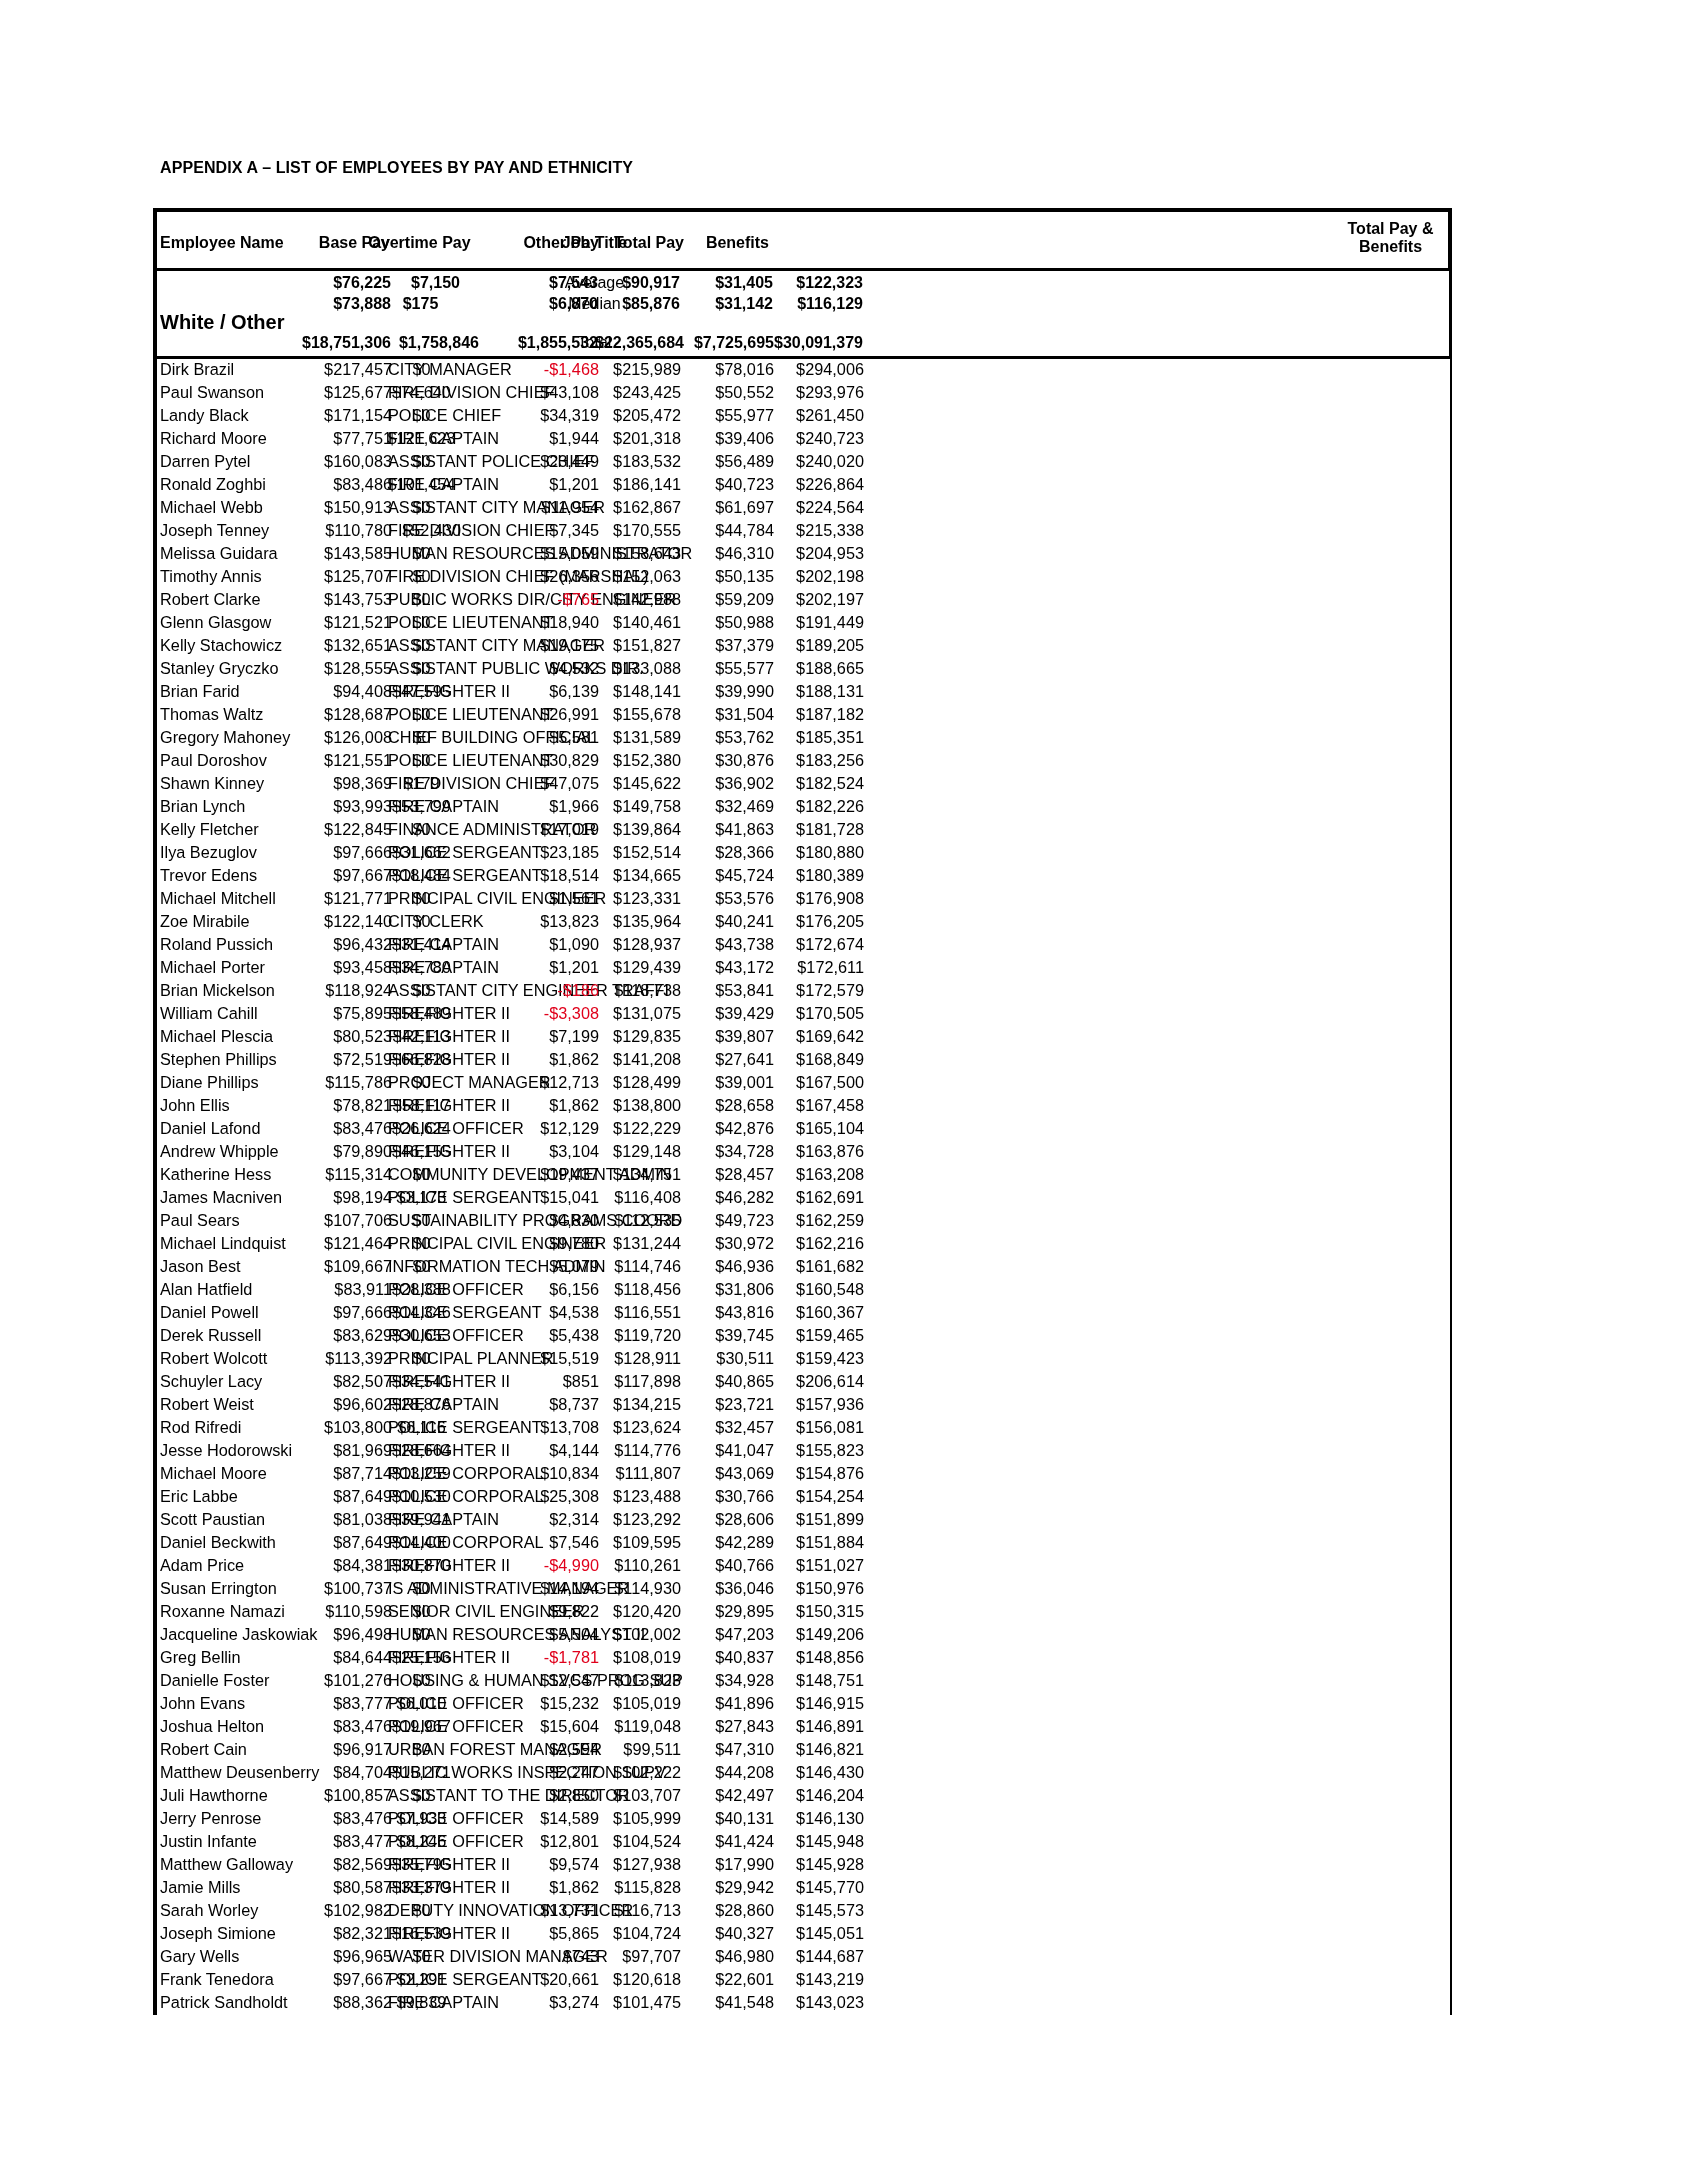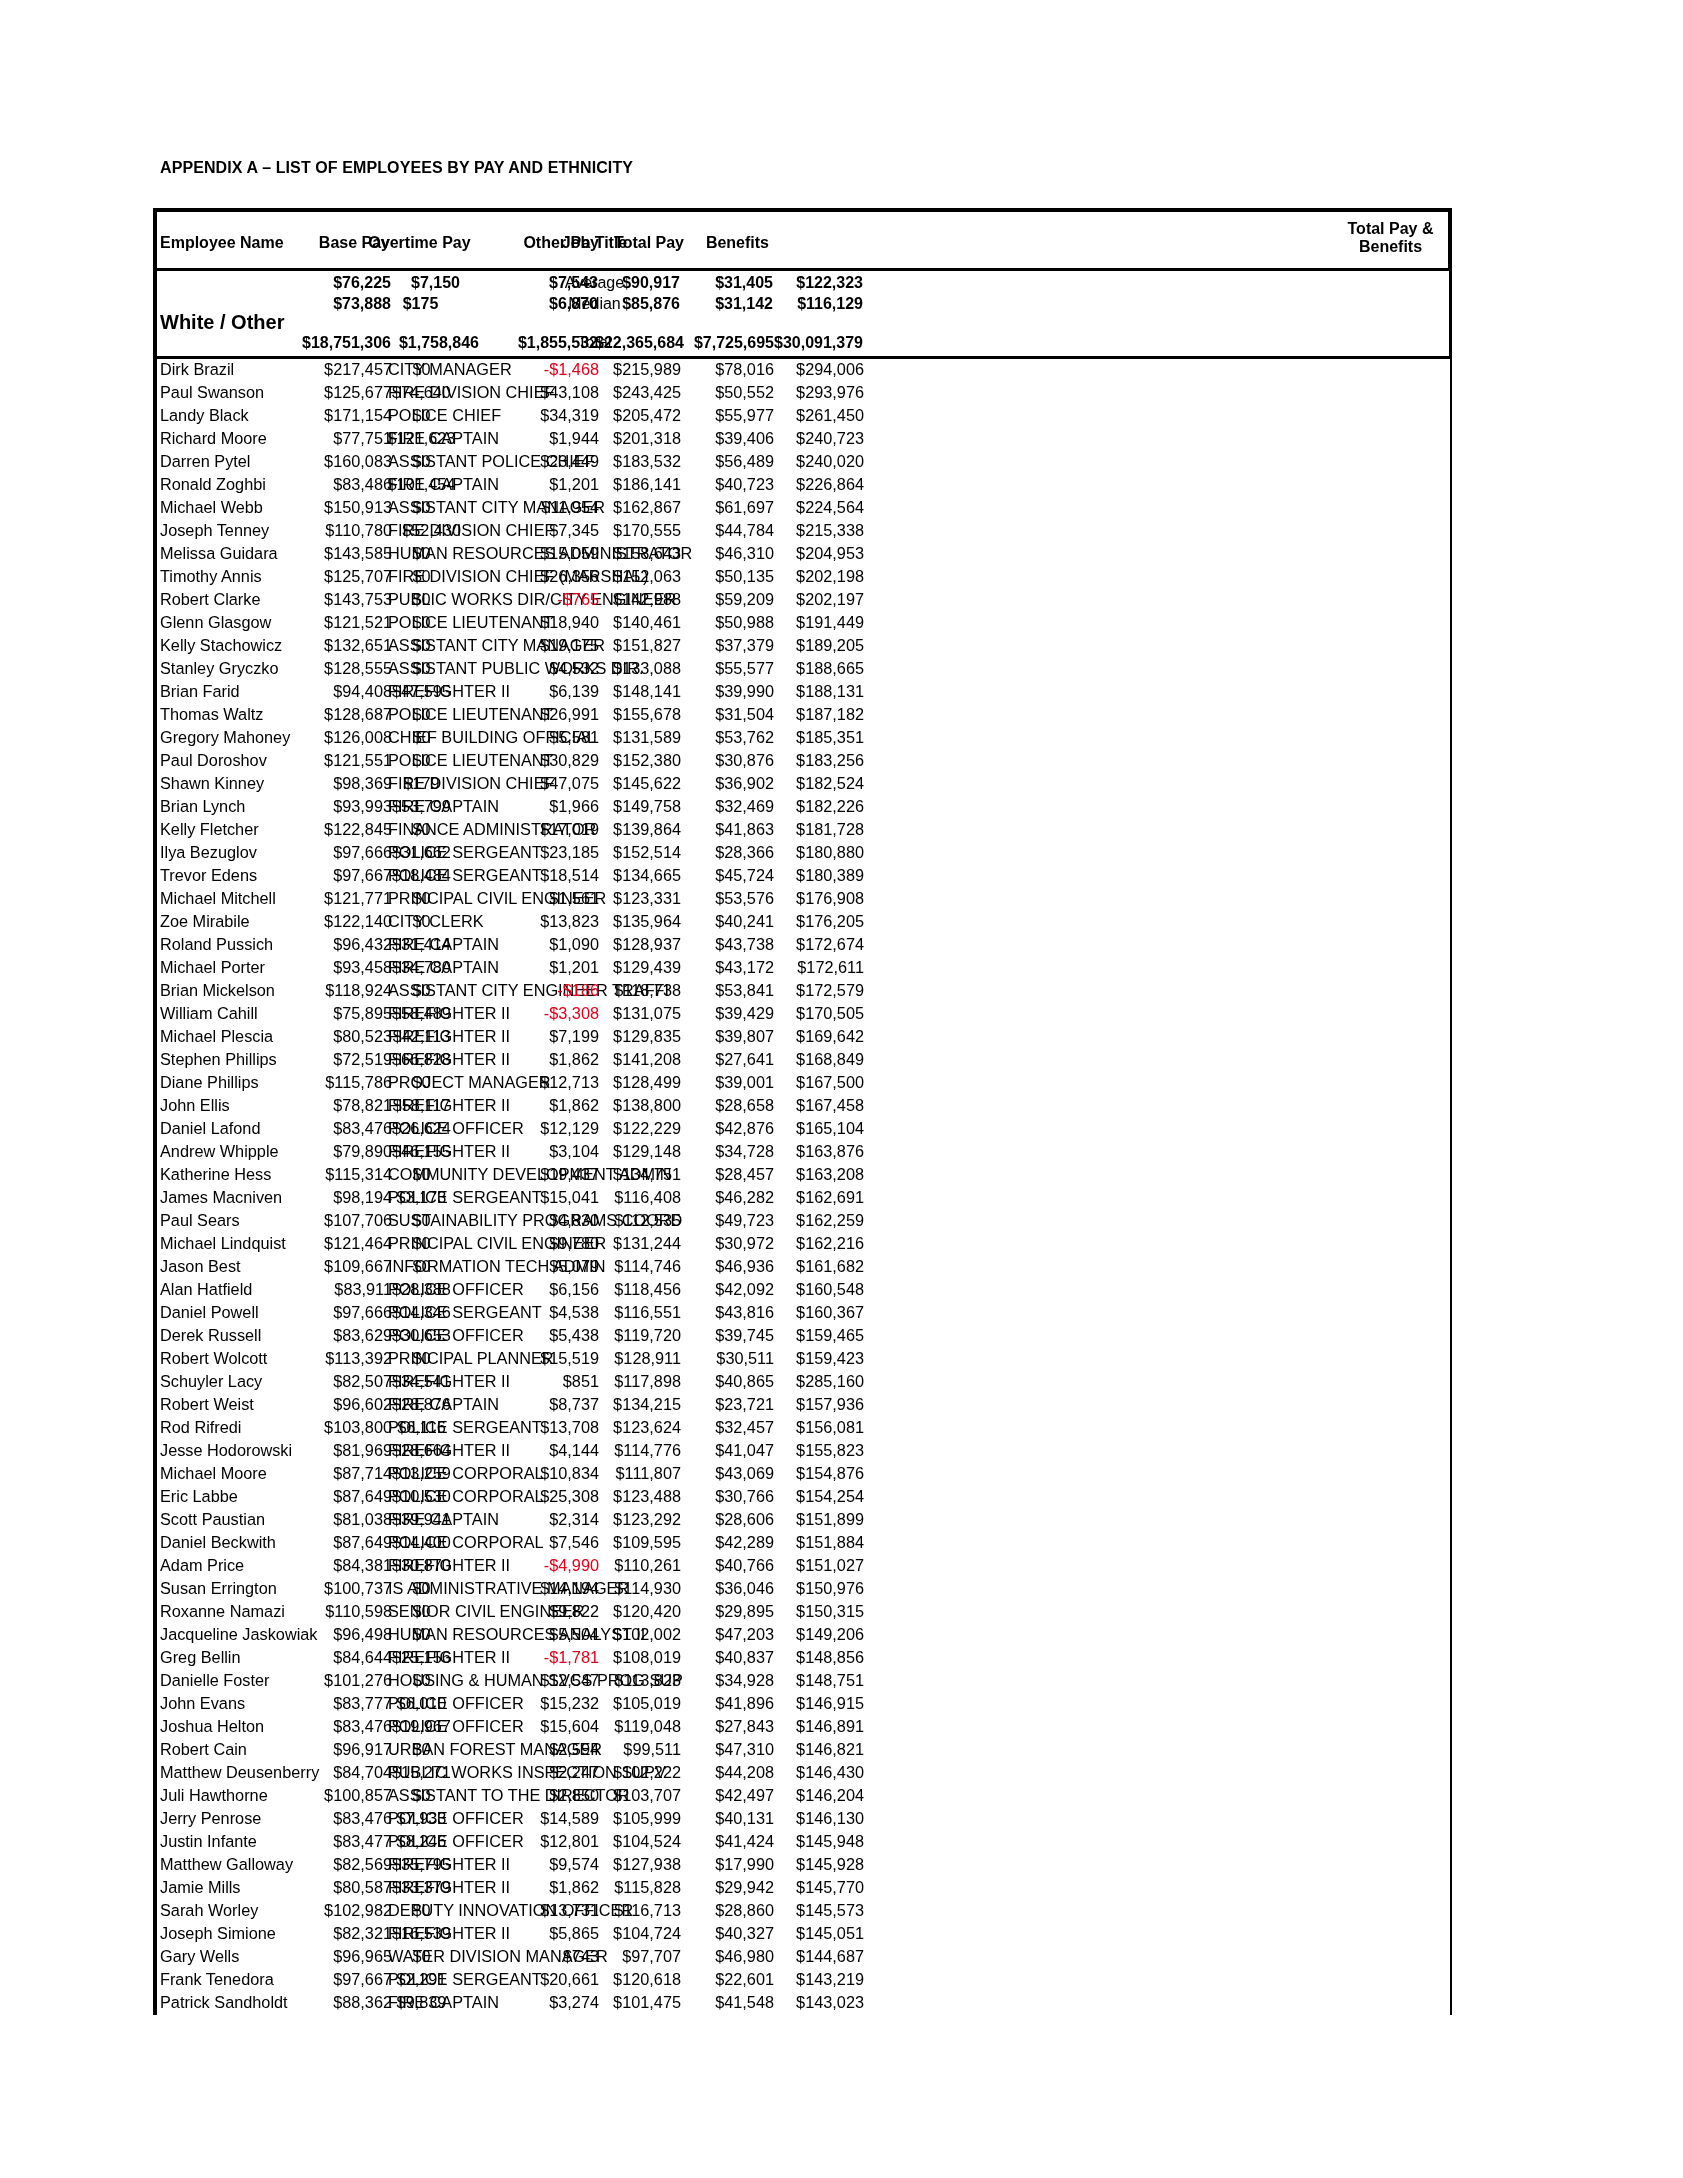--- a/index.html
+++ b/index.html
@@ -470,21 +470,21 @@
         <span class="num col-ben" style="right:676px">$46,936</span>
         <span class="num col-tpb" style="right:586px">$161,682</span>
       </div>
       <div class="row">
         <span class="name">Alan Hatfield</span>
         <span class="job">POLICE OFFICER</span>
         <span class="num col-base" style="right:1058px">$83,911</span>
         <span class="num" style="right:989px;width:79px;text-align:center">$28,388</span>
         <span class="num col-other" style="right:851px">$6,156</span>
         <span class="num col-total" style="right:769px">$118,456</span>
-        <span class="num col-ben" style="right:676px">$42,092</span>
+        <span class="num col-ben" style="right:676px">$31,806</span>
         <span class="num col-tpb" style="right:586px">$160,548</span>
       </div>
       <div class="row">
         <span class="name">Daniel Powell</span>
         <span class="job">POLICE SERGEANT</span>
         <span class="num col-base" style="right:1058px">$97,666</span>
         <span class="num" style="right:989px;width:79px;text-align:center">$14,346</span>
         <span class="num col-other" style="right:851px">$4,538</span>
         <span class="num col-total" style="right:769px">$116,551</span>
         <span class="num col-ben" style="right:676px">$43,816</span>
@@ -511,21 +511,21 @@
         <span class="num col-tpb" style="right:586px">$159,423</span>
       </div>
       <div class="row">
         <span class="name">Schuyler Lacy</span>
         <span class="job">FIREFIGHTER II</span>
         <span class="num col-base" style="right:1058px">$82,507</span>
         <span class="num" style="right:989px;width:79px;text-align:center">$34,541</span>
         <span class="num col-other" style="right:851px">$851</span>
         <span class="num col-total" style="right:769px">$117,898</span>
         <span class="num col-ben" style="right:676px">$40,865</span>
-        <span class="num col-tpb" style="right:586px">$285,160</span>
+        <span class="num col-tpb" style="right:586px">$206,614</span>
       </div>
       <div class="row">
         <span class="name">Robert Weist</span>
         <span class="job">FIRE CAPTAIN</span>
         <span class="num col-base" style="right:1058px">$96,602</span>
         <span class="num" style="right:989px;width:79px;text-align:center">$28,876</span>
         <span class="num col-other" style="right:851px">$8,737</span>
         <span class="num col-total" style="right:769px">$134,215</span>
         <span class="num col-ben" style="right:676px">$23,721</span>
         <span class="num col-tpb" style="right:586px">$157,936</span>

